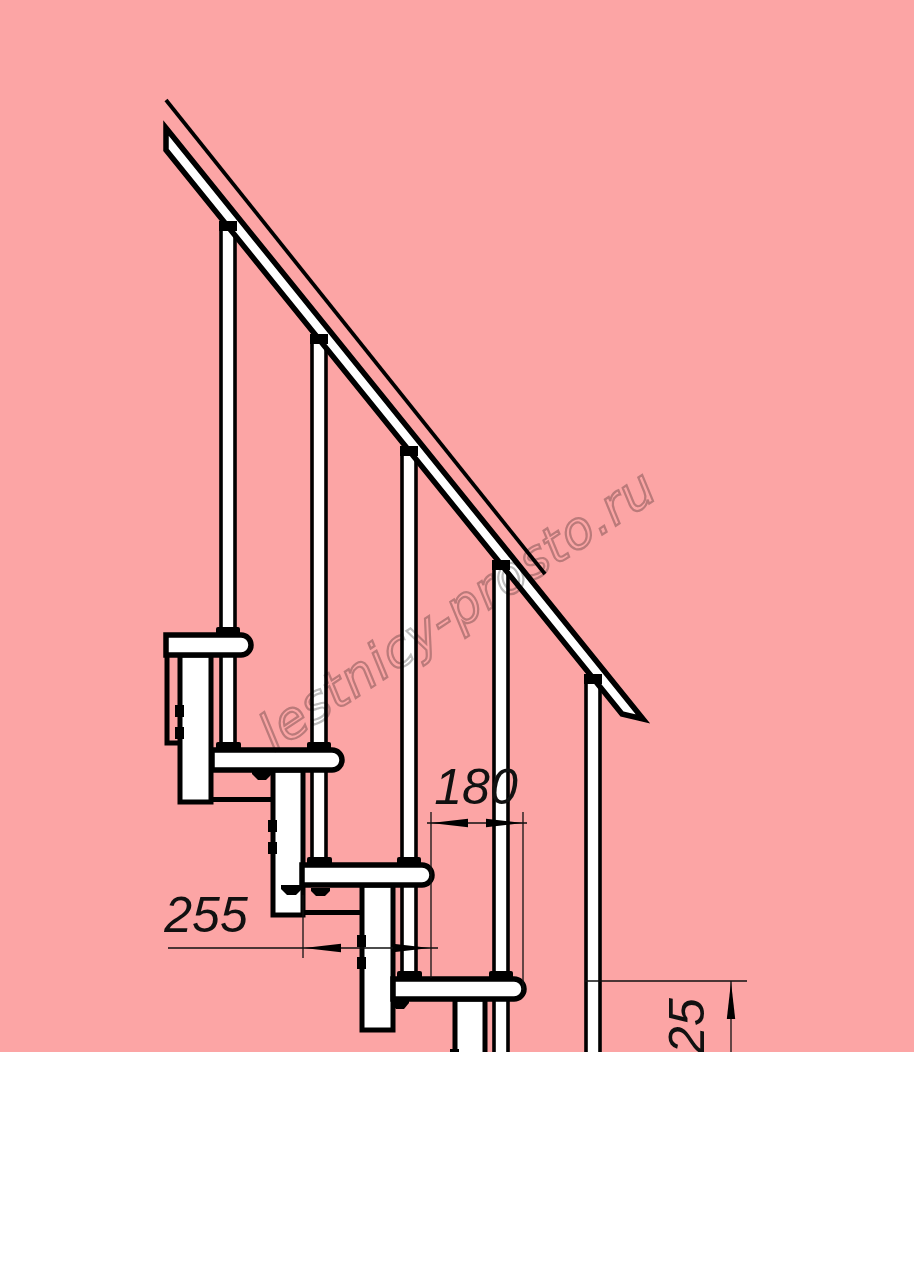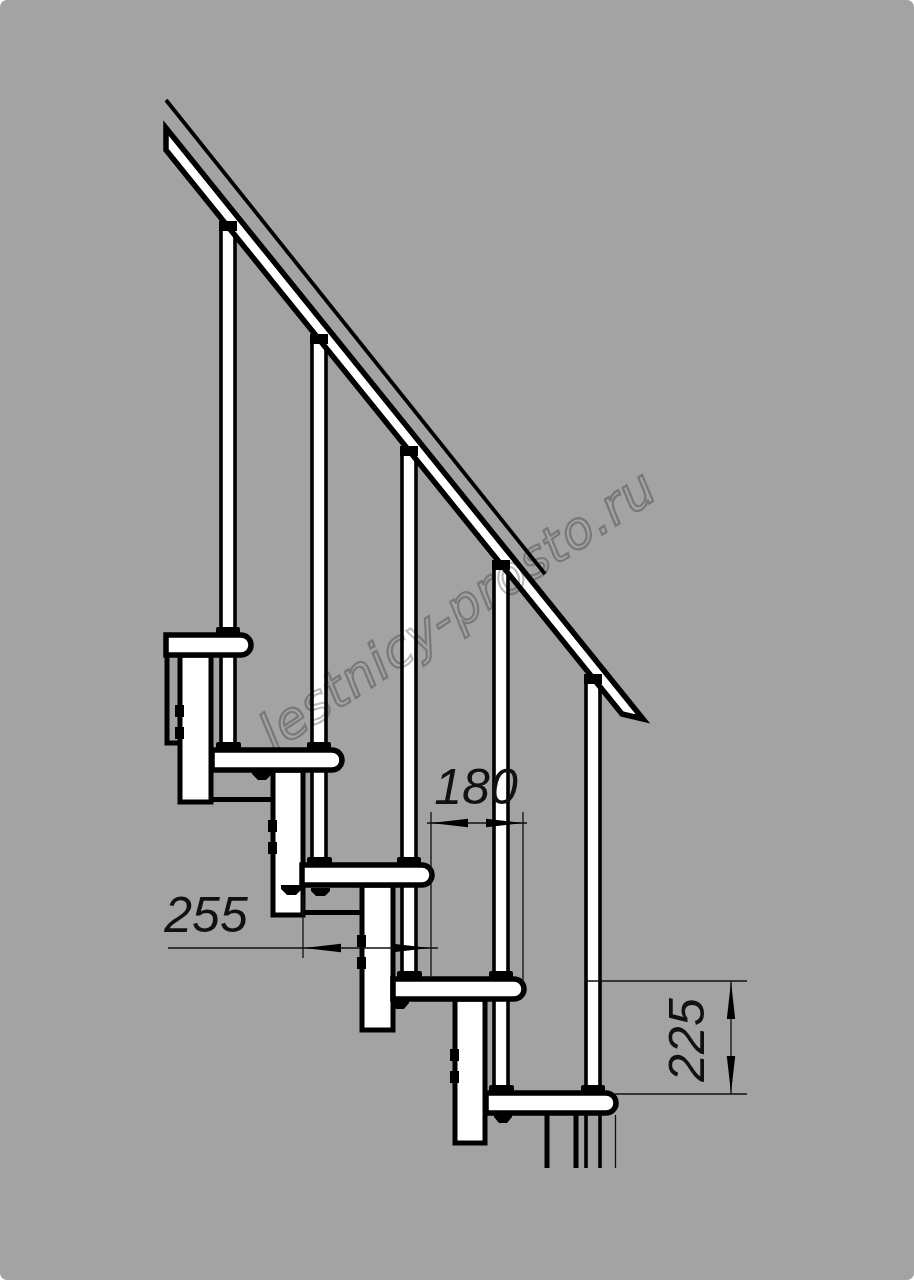--- a/index.html
+++ b/index.html
@@ -1,17 +1,17 @@
 <!DOCTYPE html>
 <html><head>
 <meta charset="utf-8">
 <style>
   html,body{margin:0;padding:0;background:#ffffff;}
-  .stage{position:relative;width:914px;height:1280px;background:#a3a3a3;overflow:hidden;
-         font-family:"Liberation Sans",sans-serif;border-radius:7px;}
+  .stage{position:relative;width:914px;height:1052px;background:#fca5a5;overflow:hidden;
+         font-family:"Liberation Sans",sans-serif;}
   svg{position:absolute;inset:0;display:block;}
   .dim-label{font-family:"Liberation Sans",sans-serif;font-style:italic;fill:#111111;}
   .wm{font-family:"DejaVu Sans",sans-serif;font-style:italic;mix-blend-mode:multiply;}
 </style>
 </head>
 <body>
 
 <div class="stage">
 <svg viewBox="0 0 914 1280" width="914" height="1280">
 

